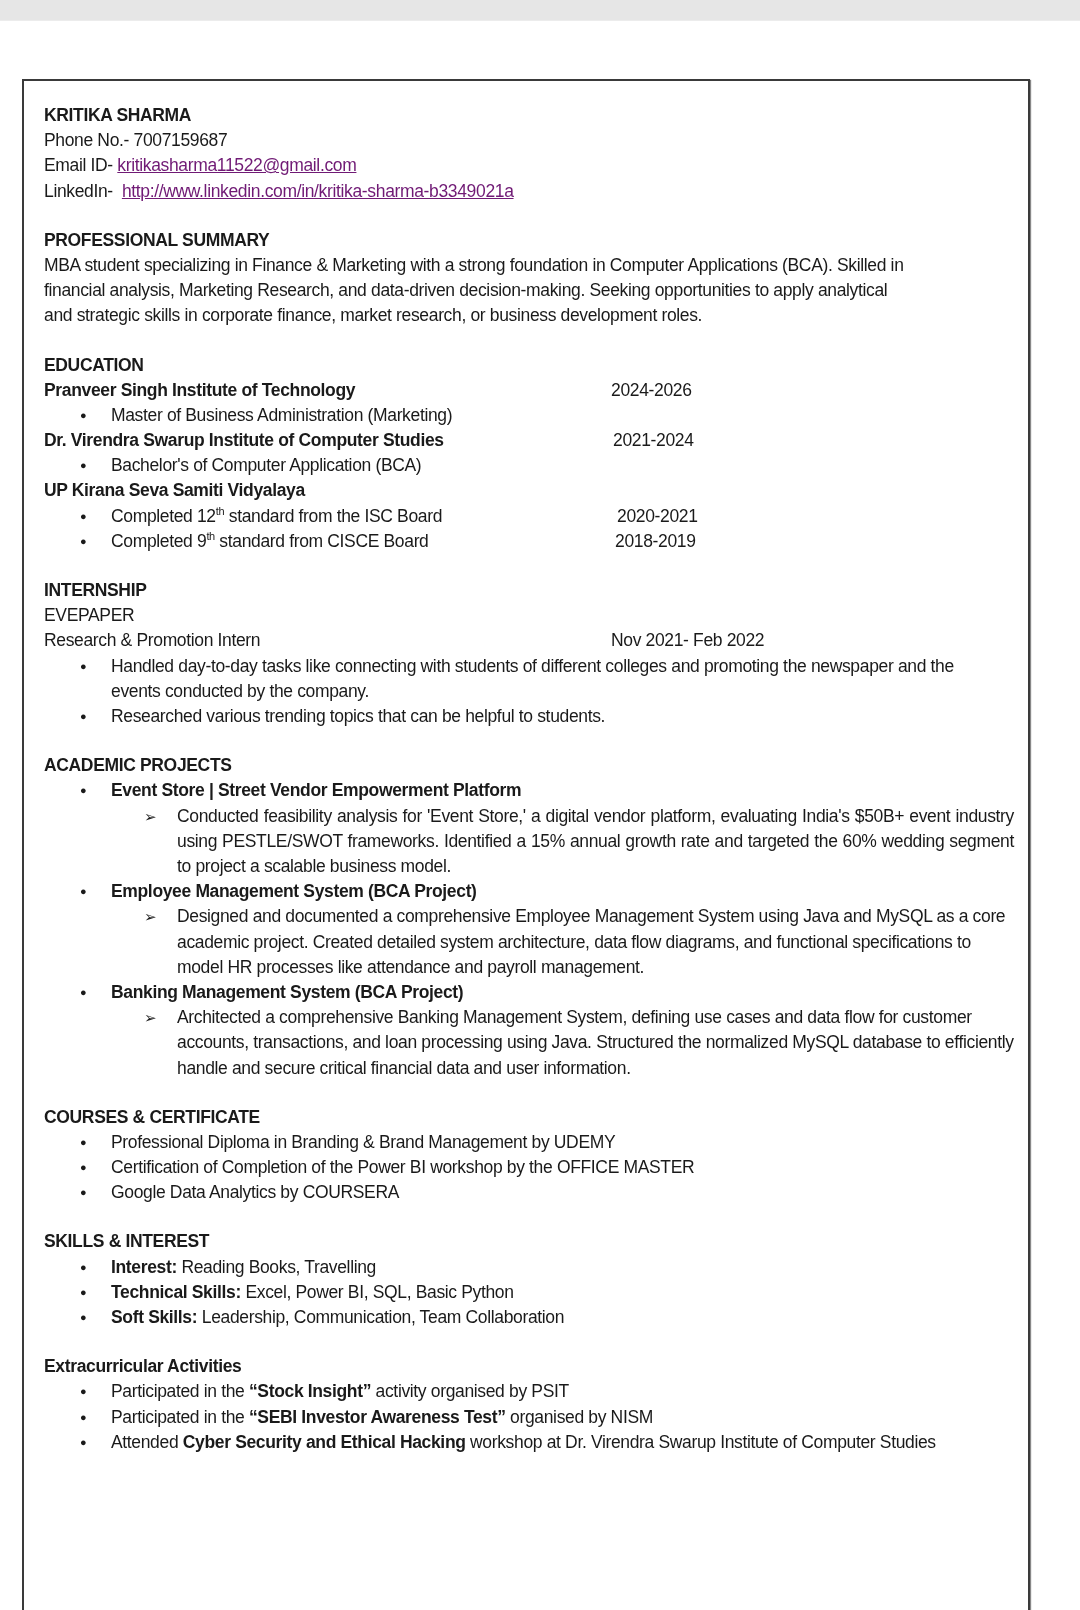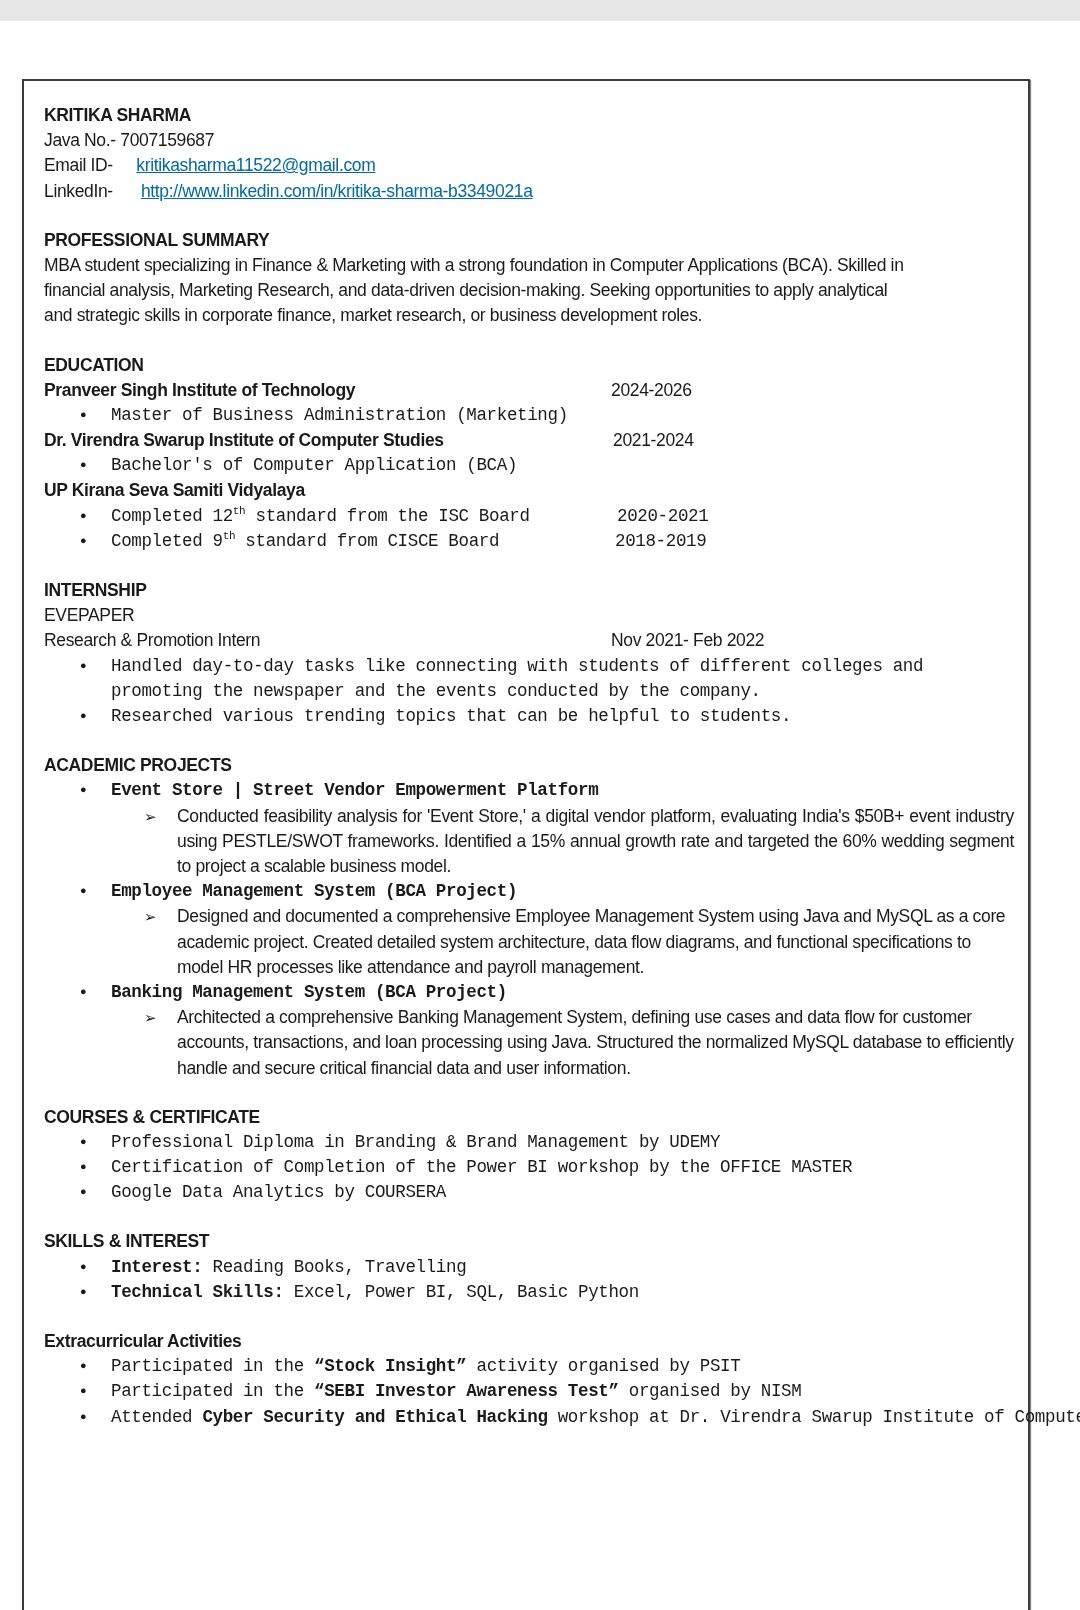--- a/index.html
+++ b/index.html
@@ -10,38 +10,38 @@
   .topbar { position: absolute; left: 0; top: 0; width: 1080px; height: 20px; background: #e6e6e6; border-bottom: 1px solid #ececec; }
   .doc {
     position: absolute; left: 22px; top: 79px; width: 1008px; height: 1589px;
     border: 2px solid #3a3a3a; box-sizing: border-box; box-shadow: 1px 1px 1px #888;
   }
   .content { position: absolute; left: 20px; top: 22px; width: 970px; }
   .line { font-size: 17.5px; line-height: 25.2px; height: 25.2px; white-space: nowrap; letter-spacing: -0.35px; position: relative; }
   .wrap { white-space: normal; height: auto; }
   .b { font-weight: bold; }
   .gap { height: 24px; }
-  a.link { color: #0369a1; text-decoration: underline; margin-left: 19px; }
+  a.link { color: #701a75; text-decoration: underline; }
   .date { position: absolute; top: 0; }
-  .bul { position: relative; padding-left: 67px; font-family: Liberation Mono, monospace; }
+  .bul { position: relative; padding-left: 67px; }
   .bul::before { content: "\25CF"; position: absolute; left: 36px; top: 0; font-size: 11px; }
   .arr { position: relative; padding-left: 133px; white-space: normal; height: auto; }
   .arr .arrow { position: absolute; left: 100px; top: 0; font-size: 15px; }
   sup { font-size: 11px; line-height: 0; }
 </style>
 </head>
 <body>
 
 <div class="topbar"></div>
 
 <div class="doc">
   <div class="content">
 
     <div class="line b">KRITIKA SHARMA</div>
-    <div class="line"><span>Java No.- </span><span>7007159687</span></div>
+    <div class="line"><span>Phone No.- </span><span>7007159687</span></div>
     <div class="line"><span>Email ID- </span><a class="link">kritikasharma11522@gmail.com</a></div>
     <div class="line"><span style="white-space:pre">LinkedIn-  </span><a class="link">http://www.linkedin.com/in/kritika-sharma-b3349021a</a></div>
 
     <div class="gap"></div>
 
     <div class="line b">PROFESSIONAL SUMMARY</div>
     <div class="line">MBA student specializing in Finance &amp; Marketing with a strong foundation in Computer Applications (BCA). Skilled in</div>
     <div class="line">financial analysis, Marketing Research, and data-driven decision-making. Seeking opportunities to apply analytical</div>
     <div class="line">and strategic skills in corporate finance, market research, or business development roles.</div>
 
@@ -94,20 +94,21 @@
     <div class="line b">COURSES &amp; CERTIFICATE</div>
     <div class="line bul">Professional Diploma in Branding &amp; Brand Management by UDEMY</div>
     <div class="line bul">Certification of Completion of the Power BI workshop by the OFFICE MASTER</div>
     <div class="line bul">Google Data Analytics by COURSERA</div>
 
     <div class="gap"></div>
 
     <div class="line b">SKILLS &amp; INTEREST</div>
     <div class="line bul"><span class="b">Interest:</span><span> Reading Books, Travelling</span></div>
     <div class="line bul"><span class="b">Technical Skills:</span><span> Excel, Power BI, SQL, Basic Python</span></div>
+    <div class="line bul"><span class="b">Soft Skills:</span><span> Leadership, Communication, Team Collaboration</span></div>
 
     <div class="gap"></div>
 
     <div class="line b">Extracurricular Activities</div>
     <div class="line bul"><span>Participated in the </span><span class="b">“Stock Insight”</span><span> activity organised by PSIT</span></div>
     <div class="line bul"><span>Participated in the </span><span class="b">“SEBI Investor Awareness Test”</span><span> organised by NISM</span></div>
     <div class="line bul"><span>Attended </span><span class="b">Cyber Security and Ethical Hacking</span><span> workshop at Dr. Virendra Swarup Institute of Computer Studies</span></div>
 
   </div>
 </div>

